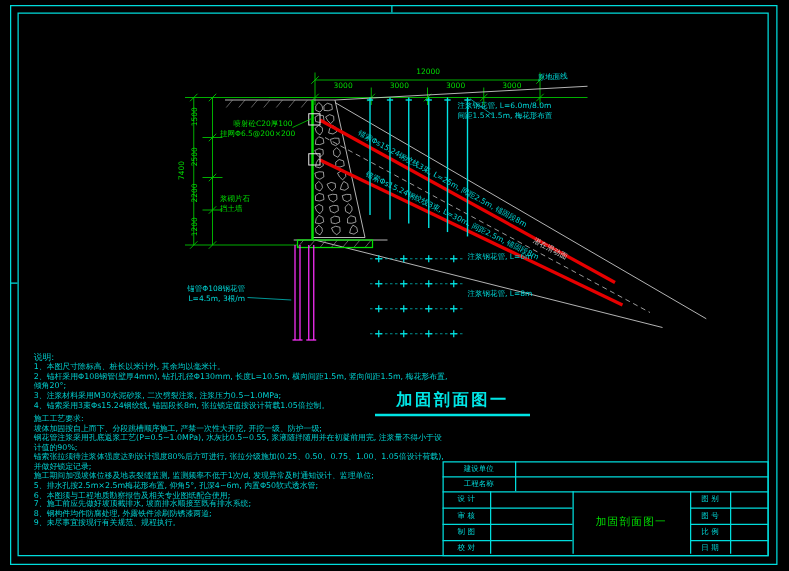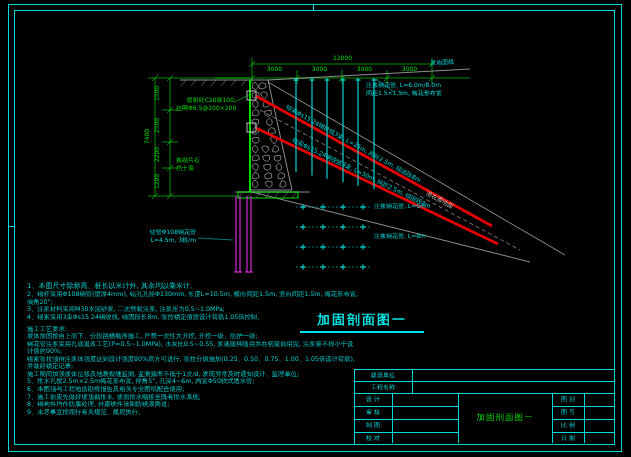--- a/index.html
+++ b/index.html
@@ -239,20 +239,21 @@
 
   <div class="t" style="left:374px;top:203px;">注浆钢花管, L=6m</div>
   <div class="t" style="left:374px;top:233px;">注浆钢花管, L=8m</div>
 
   <div class="t rgt" style="left:138px;top:229px;width:58px;">锚管Φ108钢花管</div>
   <div class="t rgt" style="left:138px;top:237px;width:58px;">L=4.5m, 3根/m</div>
 
   <div id="main-title">加固剖面图一</div>
 
   <div id="notes">
+      <div class="note-line">说明:</div>
       <div class="note-line">1、本图尺寸除标高、桩长以米计外, 其余均以毫米计。</div>
       <div class="note-line">2、锚杆采用Φ108钢管(壁厚4mm), 钻孔孔径Φ130mm, 长度L=10.5m, 横向间距1.5m, 竖向间距1.5m, 梅花形布置, 倾角20°;</div>
       <div class="note-line">3、注浆材料采用M30水泥砂浆, 二次劈裂注浆, 注浆压力0.5~1.0MPa;</div>
       <div class="note-line">4、锚索采用3束Φs15.24钢绞线, 锚固段长8m, 张拉锁定值按设计荷载1.05倍控制。</div>
       <div class="note-line gap"></div>
       <div class="note-line">施工工艺要求:</div>
       <div class="note-line">坡体加固按自上而下、分段跳槽顺序施工, 严禁一次性大开挖, 开挖一级、防护一级;</div>
       <div class="note-line">钢花管注浆采用孔底返浆工艺(P=0.5~1.0MPa), 水灰比0.5~0.55, 浆液随拌随用并在初凝前用完, 注浆量不得小于设计值的90%;</div>
       <div class="note-line">锚索张拉须待注浆体强度达到设计强度80%后方可进行, 张拉分级施加(0.25、0.50、0.75、1.00、1.05倍设计荷载), 并做好锁定记录;</div>
       <div class="note-line">施工期间加强坡体位移及地表裂缝监测, 监测频率不低于1次/d, 发现异常及时通知设计、监理单位;</div>

